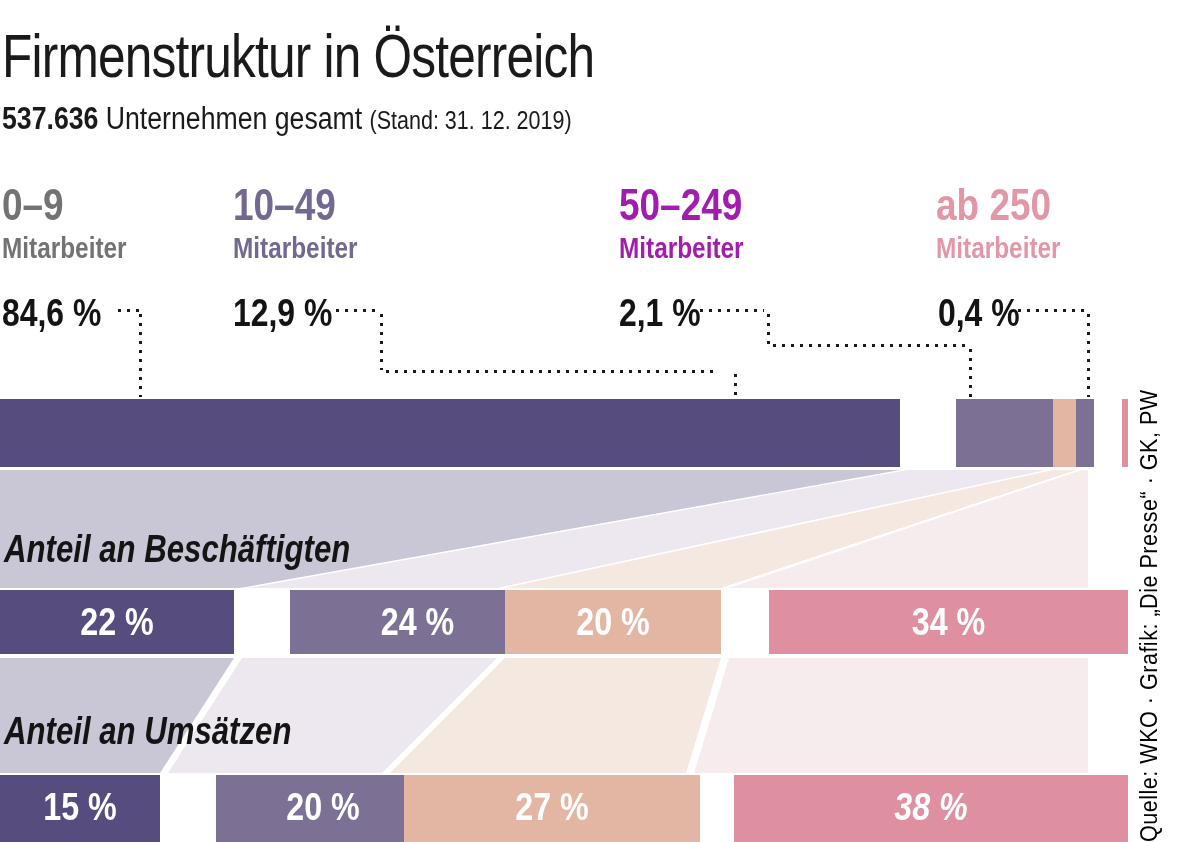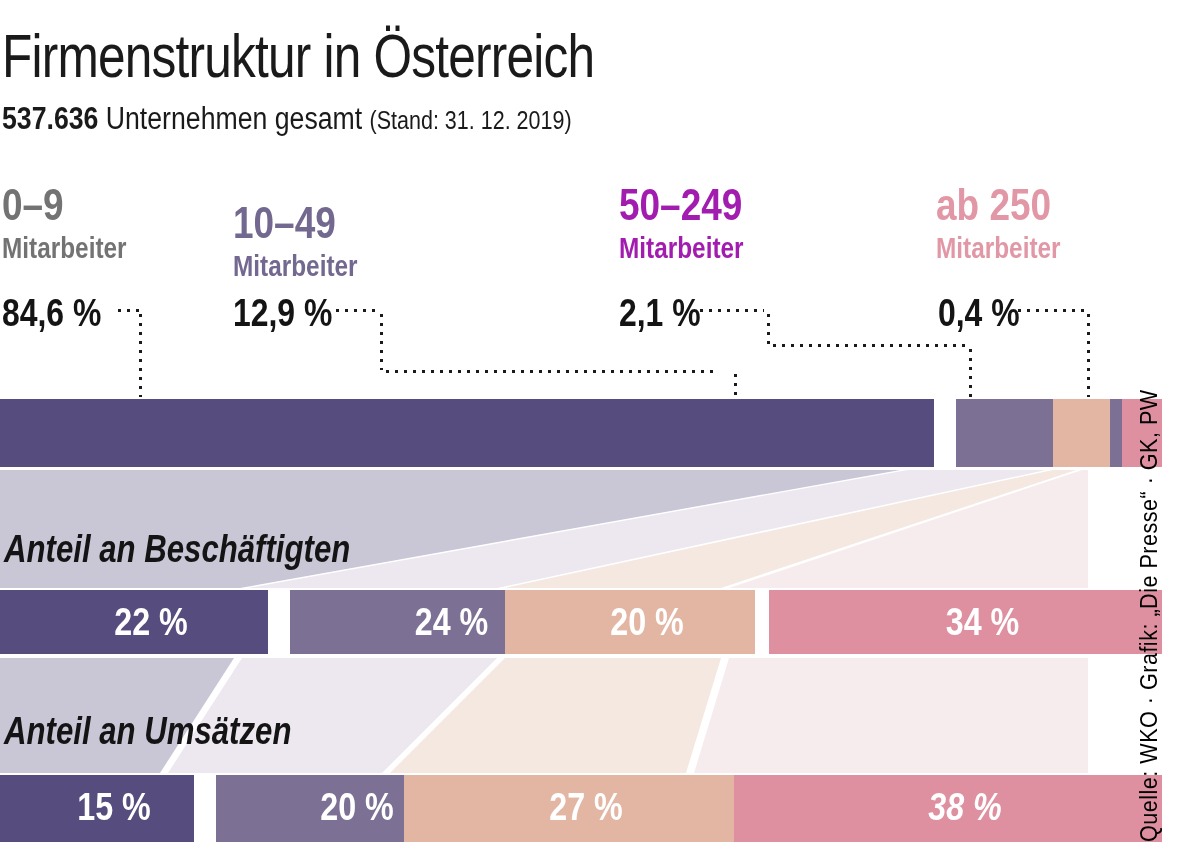--- a/index.html
+++ b/index.html
@@ -11,29 +11,29 @@
 
   .title{left:2px;top:20px;font-size:62px;font-weight:400;letter-spacing:-1px;color:#1a1a1a;}
   .subtitle{left:2px;top:101px;font-size:31px;color:#1a1a1a;}
   .subtitle .cond{transform:scaleX(0.86);}
   .subtitle b{font-weight:700;}
   .subtitle .date{font-size:25px;}
 
   .cat{top:183px;line-height:1;}
   .cat .range{font-size:44px;font-weight:700;transform:scaleX(0.84);transform-origin:0 0;}
   .cat .unit{font-size:29px;font-weight:700;margin-top:7px;transform:scaleX(0.84);transform-origin:0 0;}
-  .cat1{color:#737373;} .cat2{color:#73688f;margin-top:18px;} .cat3{color:#a21caf;} .cat4{color:#e197a5;}
+  .cat1{color:#737373;} .cat2{color:#73688f;} .cat3{color:#a21caf;} .cat4{color:#e197a5;}
 
   .pct{top:292px;font-size:38px;font-weight:700;color:#141414;transform:scaleX(0.84);transform-origin:0 0;white-space:nowrap;}
 
   .dot-h{height:3px;background:repeating-linear-gradient(90deg,#1a1a1a 0 3px,transparent 3px 9px);}
   .dot-v{width:3px;background:repeating-linear-gradient(180deg,#1a1a1a 0 3px,transparent 3px 9px);}
 
   .bar{left:0;width:1200px;}
-  .seg{position:absolute;top:0;height:100%;padding-left:34px;}
+  .seg{position:absolute;top:0;height:100%;}
   .c1{background:#564c7d;} .c2{background:#7c7195;margin-left:48px;} .c3{background:#e2b6a3;} .c4{background:#de8fa0;margin-left:40px;}
   .seglabel{display:block;width:100%;text-align:center;color:#fff;font-size:38px;font-weight:700;
             transform:scaleX(0.85);transform-origin:50% 50%;}
   .bar-mid .seglabel{line-height:64px;}
   .bar-bot .seglabel{line-height:65px;}
 
   .flow{left:0;top:0;}
   .section-label{font-size:38px;font-weight:700;font-style:italic;color:#141414;
                  transform:scaleX(0.82);transform-origin:0 0;white-space:nowrap;}
 

